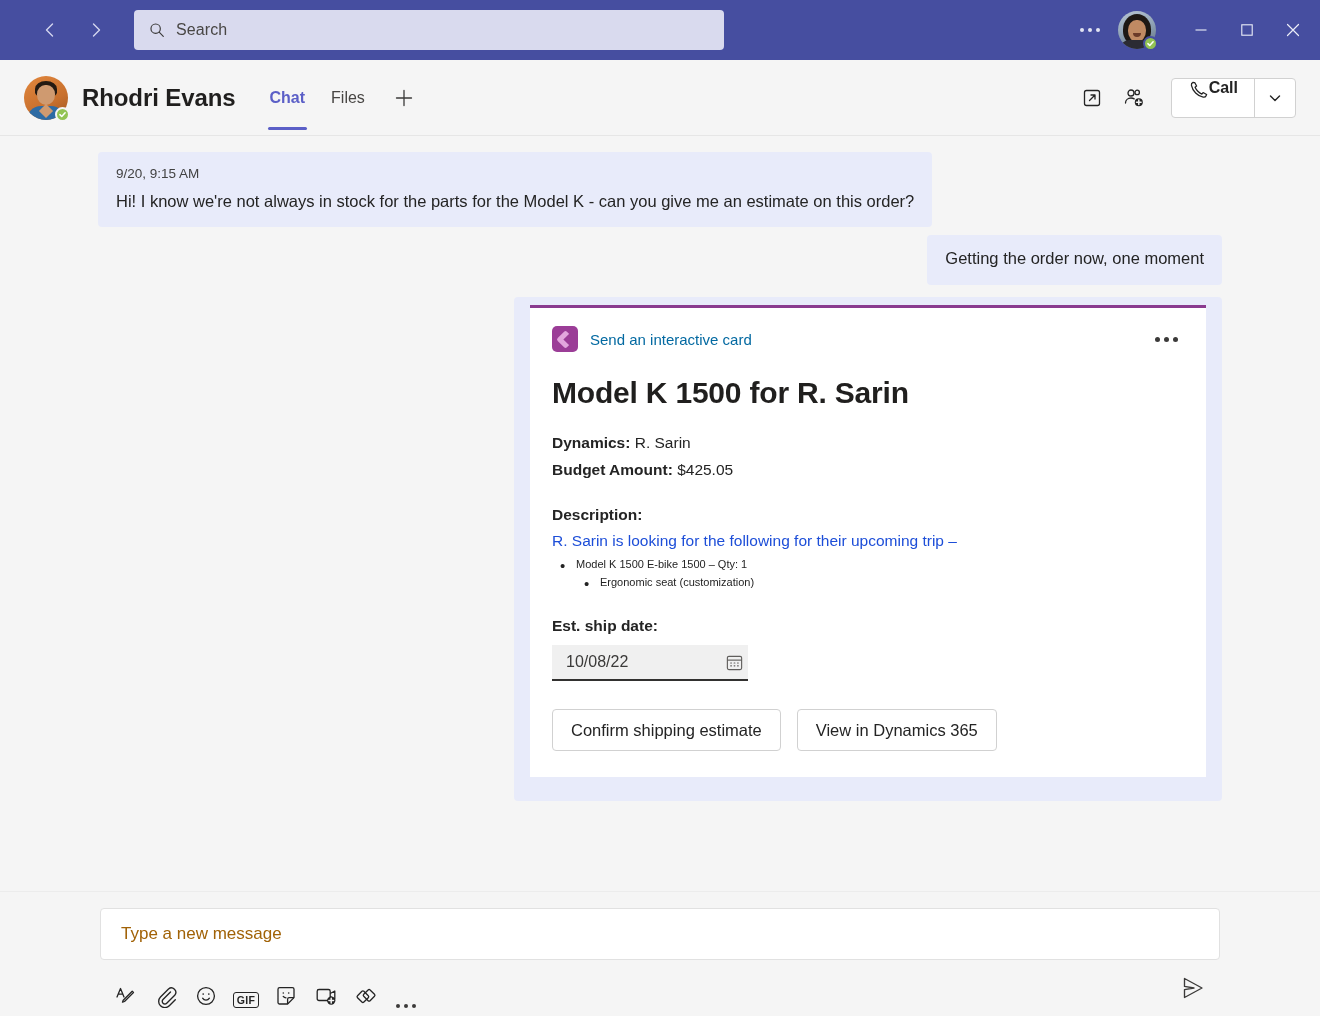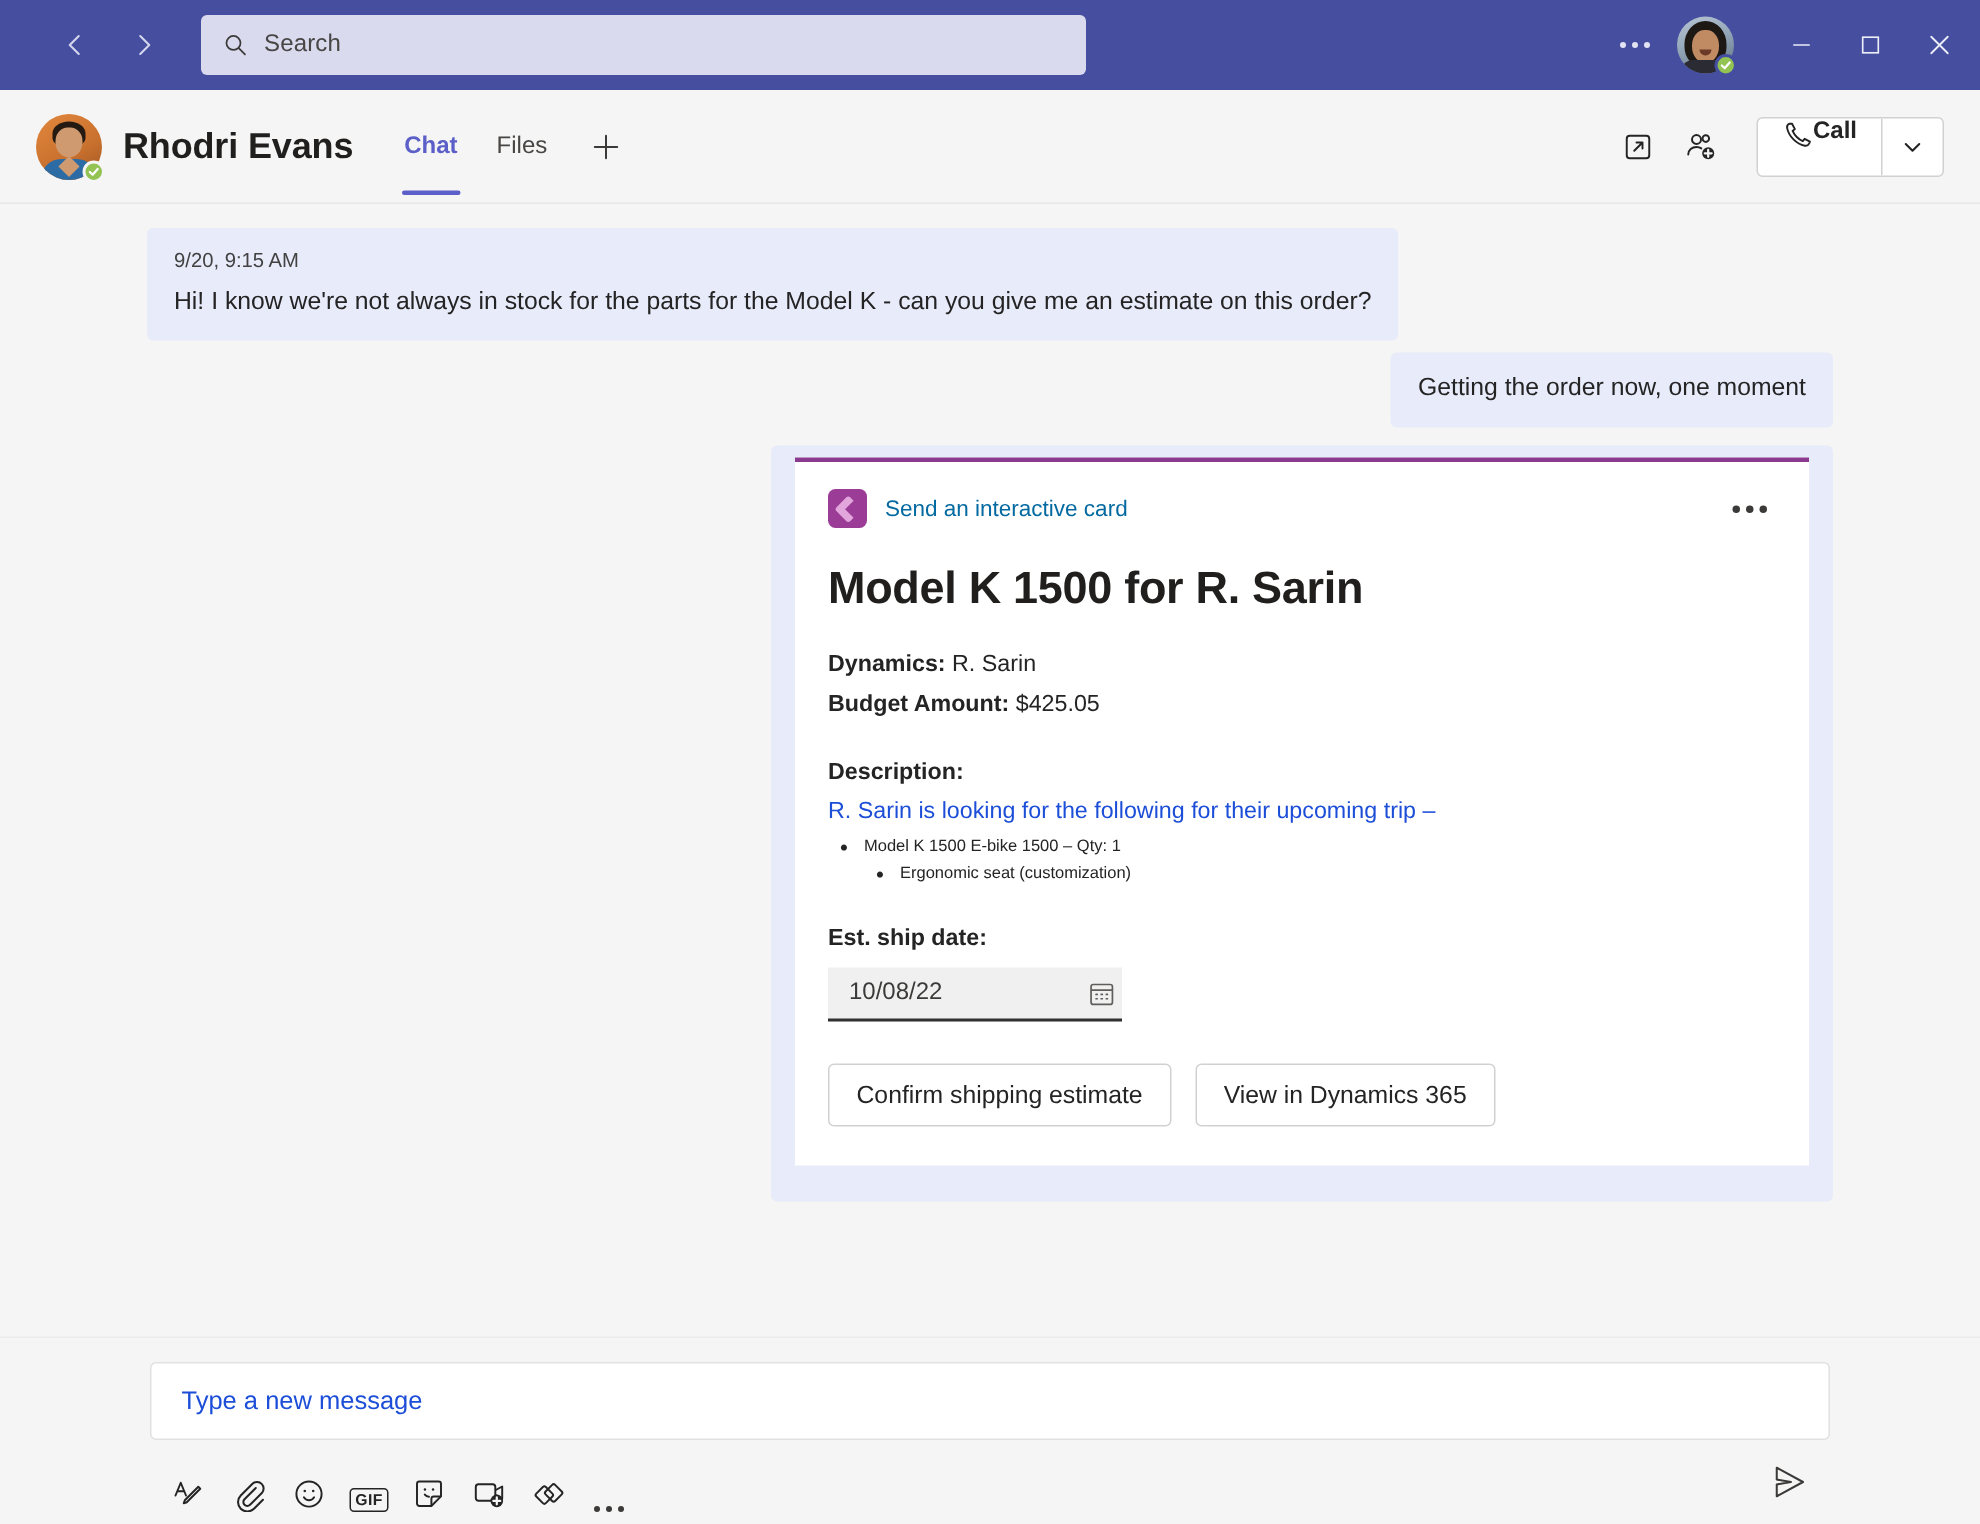--- a/index.html
+++ b/index.html
@@ -192,21 +192,21 @@
     display: flex; align-items: center; padding: 0 18px; font-size: 16.5px; color: #242424; cursor: pointer;
     font-family: "Liberation Sans", sans-serif;
   }
 
   
   .compose-zone { flex: 0 0 auto; background: #f5f5f5; border-top: 1px solid #ececec; padding: 16px 100px 0 100px; }
   .compose-box {
     background: #ffffff; border: 1px solid #e1e1e1; border-radius: 4px; height: 52px;
     display: flex; align-items: center; padding: 0 20px; cursor: text;
   }
-  .compose-placeholder { font-size: 17px; color: #1d4ed8; }
+  .compose-placeholder { font-size: 17px; color: #a16207; }
   .compose-toolbar { display: flex; align-items: center; height: 56px; padding: 0 6px; }
   .tool-btn {
     width: 40px; height: 40px; display: flex; align-items: flex-end; justify-content: center;
     color: #242424; cursor: pointer; border-radius: 4px;
   }
   .tool-btn.dots { gap: 4px; }
   .tool-btn.dots i { width: 4px; height: 4px; border-radius: 50%; background: #3b3a39; display: block; }
   .gif-box {
     border: 1.6px solid #242424; border-radius: 3px; font-size: 10.5px; font-weight: 700;
     padding: 2px 3px; letter-spacing: .3px; line-height: 1;

